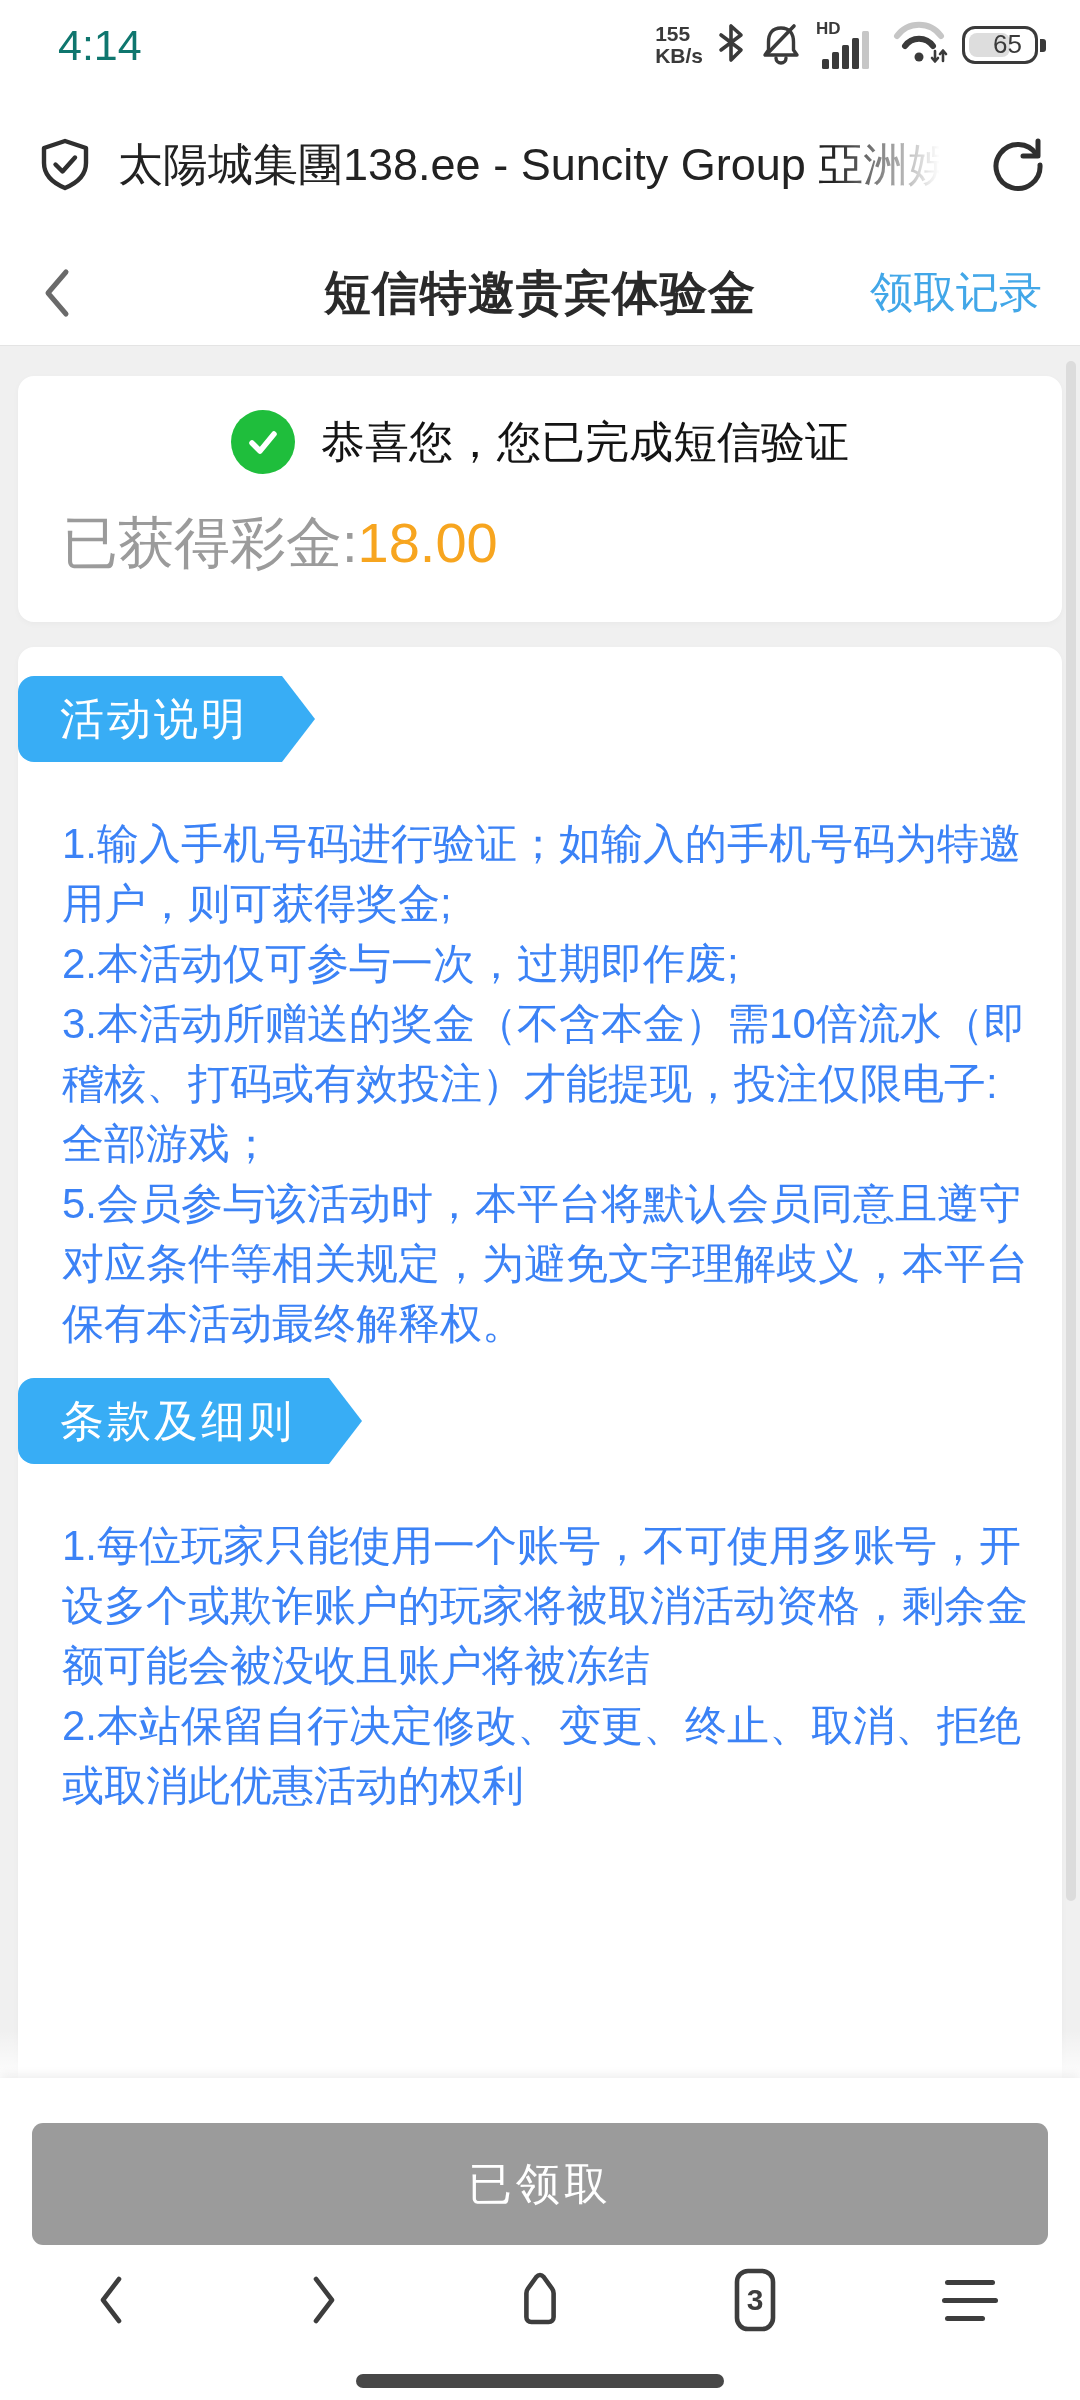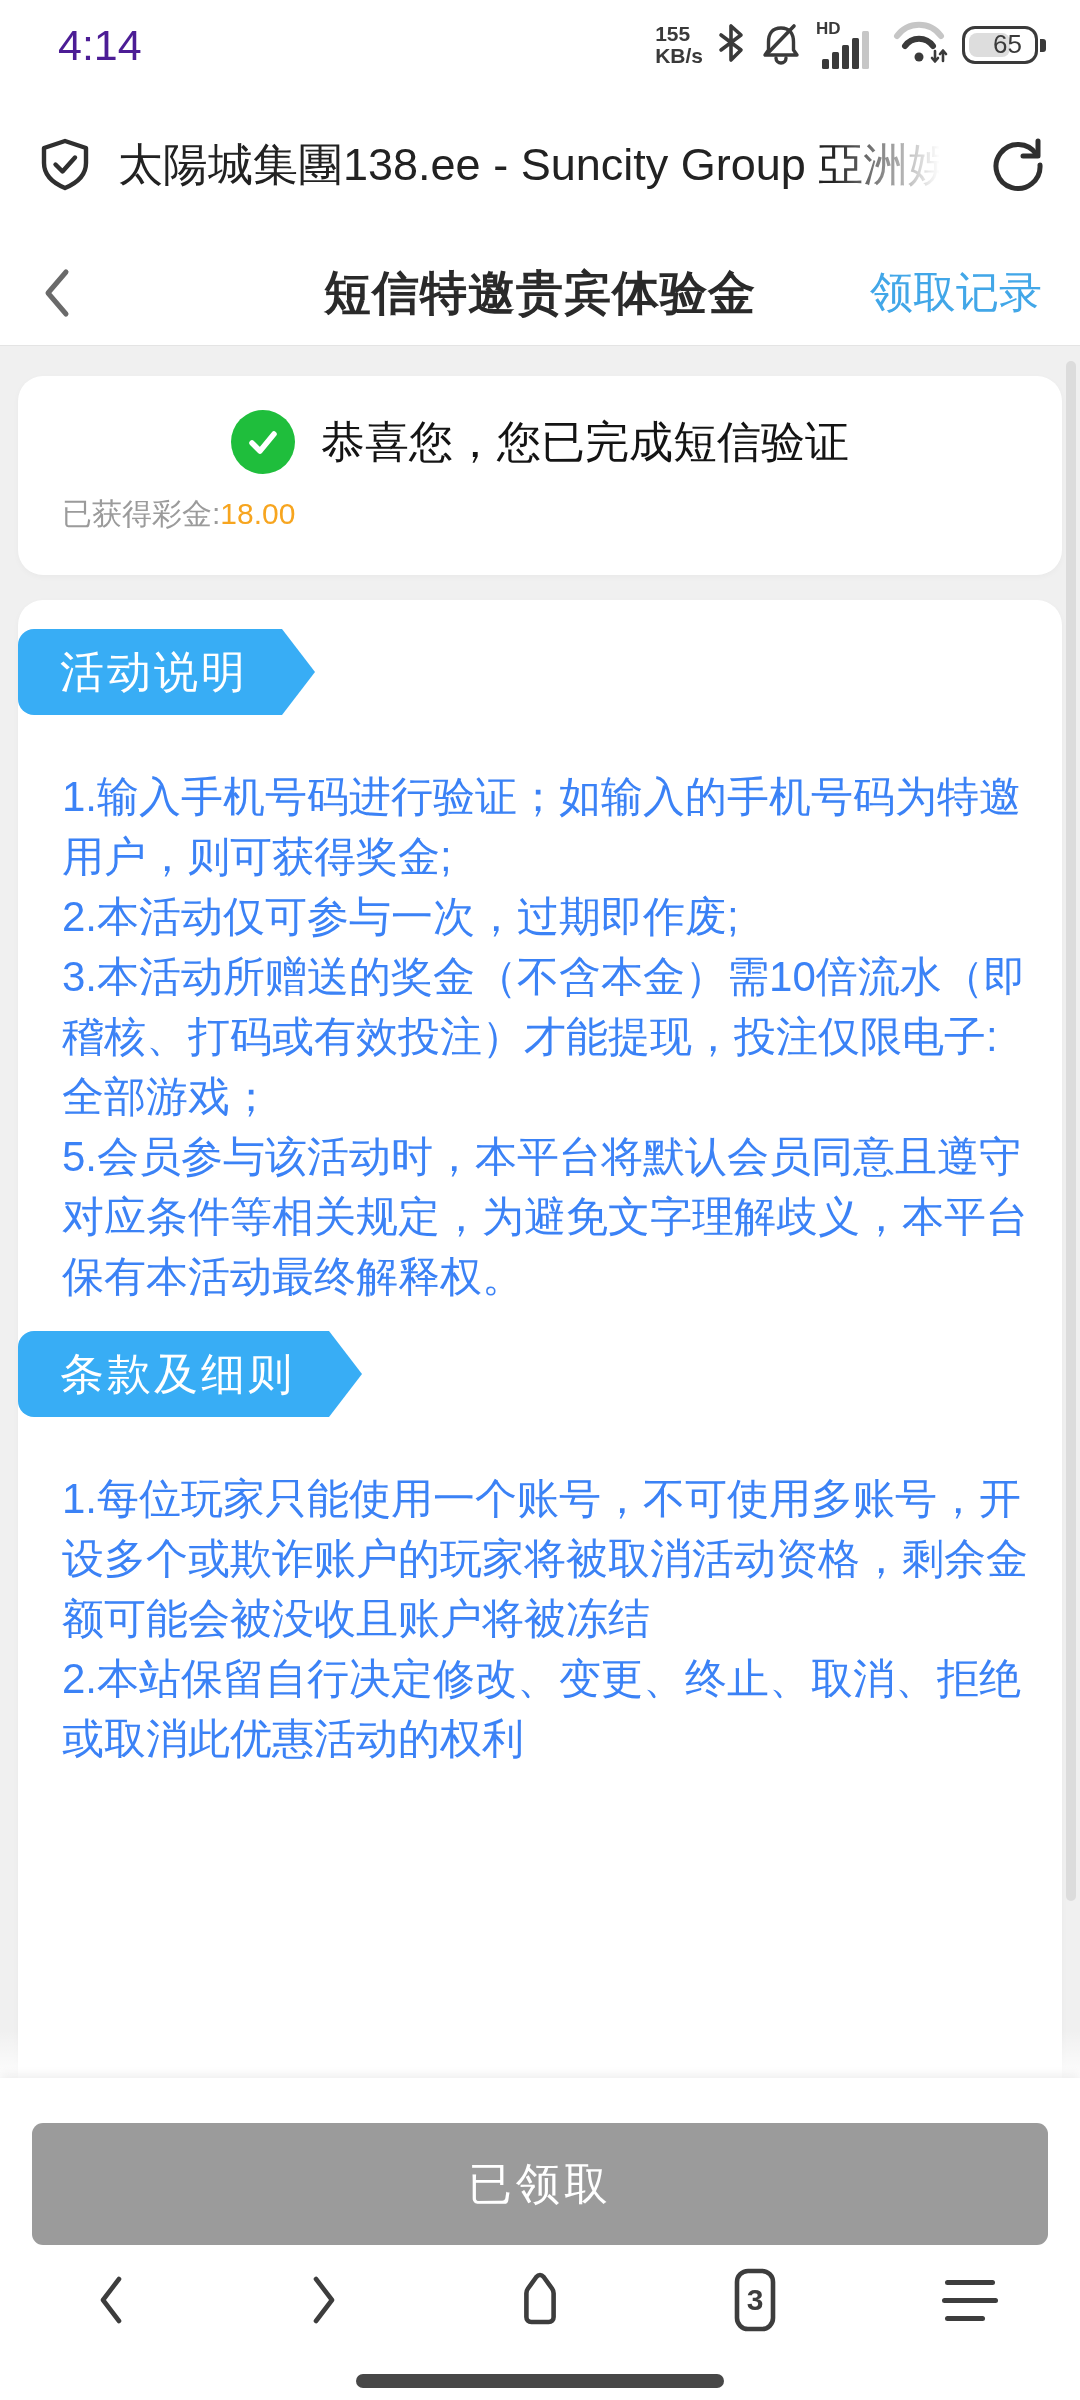--- a/index.html
+++ b/index.html
@@ -5,21 +5,21 @@
   * { margin:0; padding:0; box-sizing:border-box; }
   html,body { background:#cfcfcf; }
   #screen {
     position:relative; width:1080px; height:2400px; margin:0 auto;
     background:#f0f0f0; overflow:hidden;
     font-family:"Liberation Sans","DejaVu Sans",sans-serif;
     -webkit-font-smoothing:antialiased;
   }
   
   .status-bar { position:absolute; top:0; left:0; right:0; height:90px; background:#fff; }
-  .status-time { position:absolute; left:58px; top:0; line-height:90px; font-size:43px; font-weight:500; color:#4c1d95; }
+  .status-time { position:absolute; left:58px; top:0; line-height:90px; font-size:43px; font-weight:500; color:#0f766e; }
   .status-right { position:absolute; right:32px; top:0; height:90px; display:flex; align-items:center; gap:13px; }
   .net-speed { text-align:left; font-size:21px; font-weight:700; color:#3a3a3a; line-height:22px; letter-spacing:0; }
   .sig-wrap { position:relative; width:62px; height:52px; }
   .sig-hd { position:absolute; left:0; top:0; font-size:17px; font-weight:700; color:#3a3a3a; }
   .sig-bars { position:absolute; left:6px; bottom:2px; display:flex; align-items:flex-end; gap:3px; }
   .sig-bars i { display:block; width:7px; background:#3a3a3a; border-radius:1.5px; }
   .sig-bars i.dim { background:#c6c6c6; }
   .battery { position:relative; width:86px; height:42px; }
   .battery-body { position:absolute; left:0; top:2px; width:76px; height:38px; border:3.5px solid #3a3a3a; border-radius:13px; background:#fff; }
   .battery-fill { position:absolute; left:4px; top:4px; bottom:4px; width:58%; background:#ddd; border-radius:8px; }
@@ -35,26 +35,26 @@
             mask-image:linear-gradient(90deg,#000 86%,transparent 99%);
   }
   .addr-refresh { position:absolute; right:34px; top:47px; }
   
   .page-header { position:absolute; top:240px; left:0; right:0; height:105px; background:#fff; }
   .hdr-back { position:absolute; left:38px; top:26px; }
   .hdr-title { position:absolute; left:0; right:0; text-align:center; line-height:105px; font-size:47px; font-weight:700; color:#2a2a2a; letter-spacing:1px; }
   .hdr-link { position:absolute; right:38px; line-height:105px; font-size:43px; color:#42a7e8; }
   
   .content { position:absolute; top:345px; left:0; right:0; height:1733px; background:#f0f0f0; overflow:hidden; border-top:1px solid #e4e4e4; }
-  .card { background:#fff; border-radius:25px; margin:0 18px; box-shadow:0 2px 6px rgba(0,0,0,0.03); }
+  .card { background:#fff; border-radius:16px; margin:0 18px; box-shadow:0 2px 6px rgba(0,0,0,0.03); }
   .result-card { margin-top:30px; padding:34px 44px 40px 44px; }
   .result-row { display:flex; justify-content:center; align-items:center; gap:26px; }
   .check-circle { width:64px; height:64px; border-radius:50%; background:#1fbe3c; flex:0 0 auto; display:flex; align-items:center; justify-content:center; }
   .result-msg { font-size:44px; font-weight:500; color:#141414; }
-  .bonus-row { margin-top:20px; font-size:30px; }
+  .bonus-row { margin-top:32px; font-size:56px; }
   .bonus-label { color:#9b9b9b; }
   .bonus-amount { color:#f7a51f; }
   .rules-card { margin-top:25px; min-height:1520px; padding-bottom:60px; position:relative; }
   .ribbon { position:relative; display:inline-flex; align-items:center; height:86px; margin-top:29px;
             background:#38adf5; border-radius:16px 0 0 16px; padding:0 34px 0 42px;
             font-size:44px; color:#fff; letter-spacing:3px; }
   .ribbon::after { content:""; position:absolute; left:100%; top:0; width:0; height:0;
                    border-top:43px solid transparent; border-bottom:43px solid transparent; border-left:33px solid #38adf5; }
   .ribbon-2 { margin-top:24px; }
   .rules { padding:0 32px 0 44px; margin-top:52px; }

